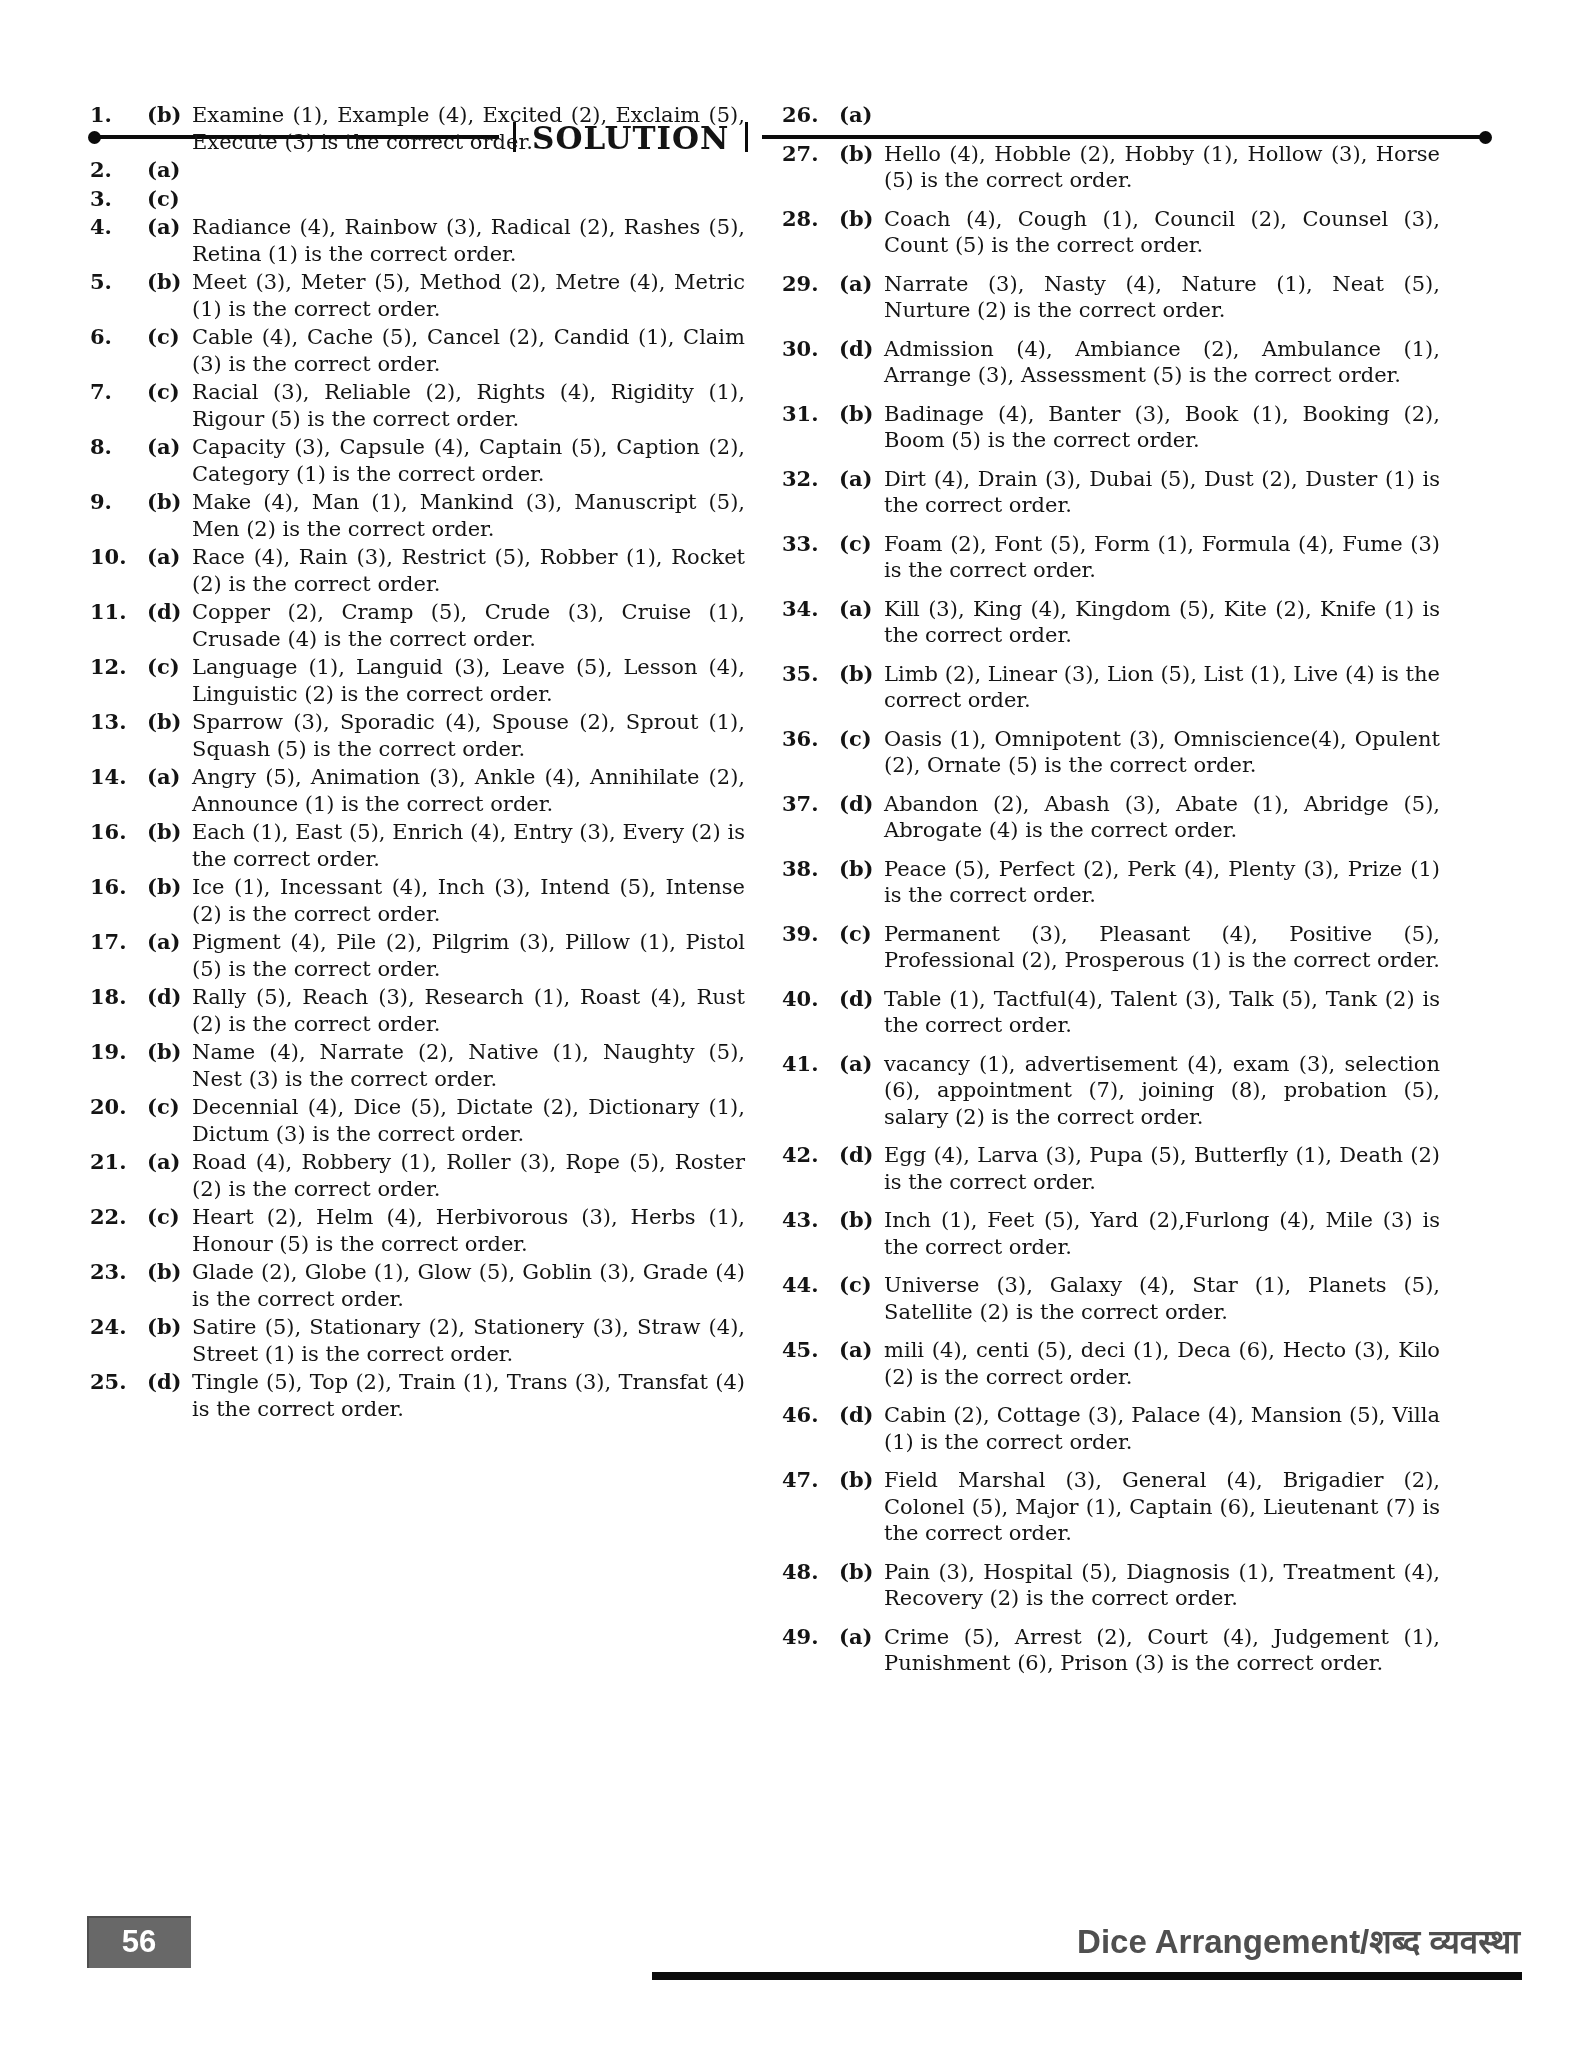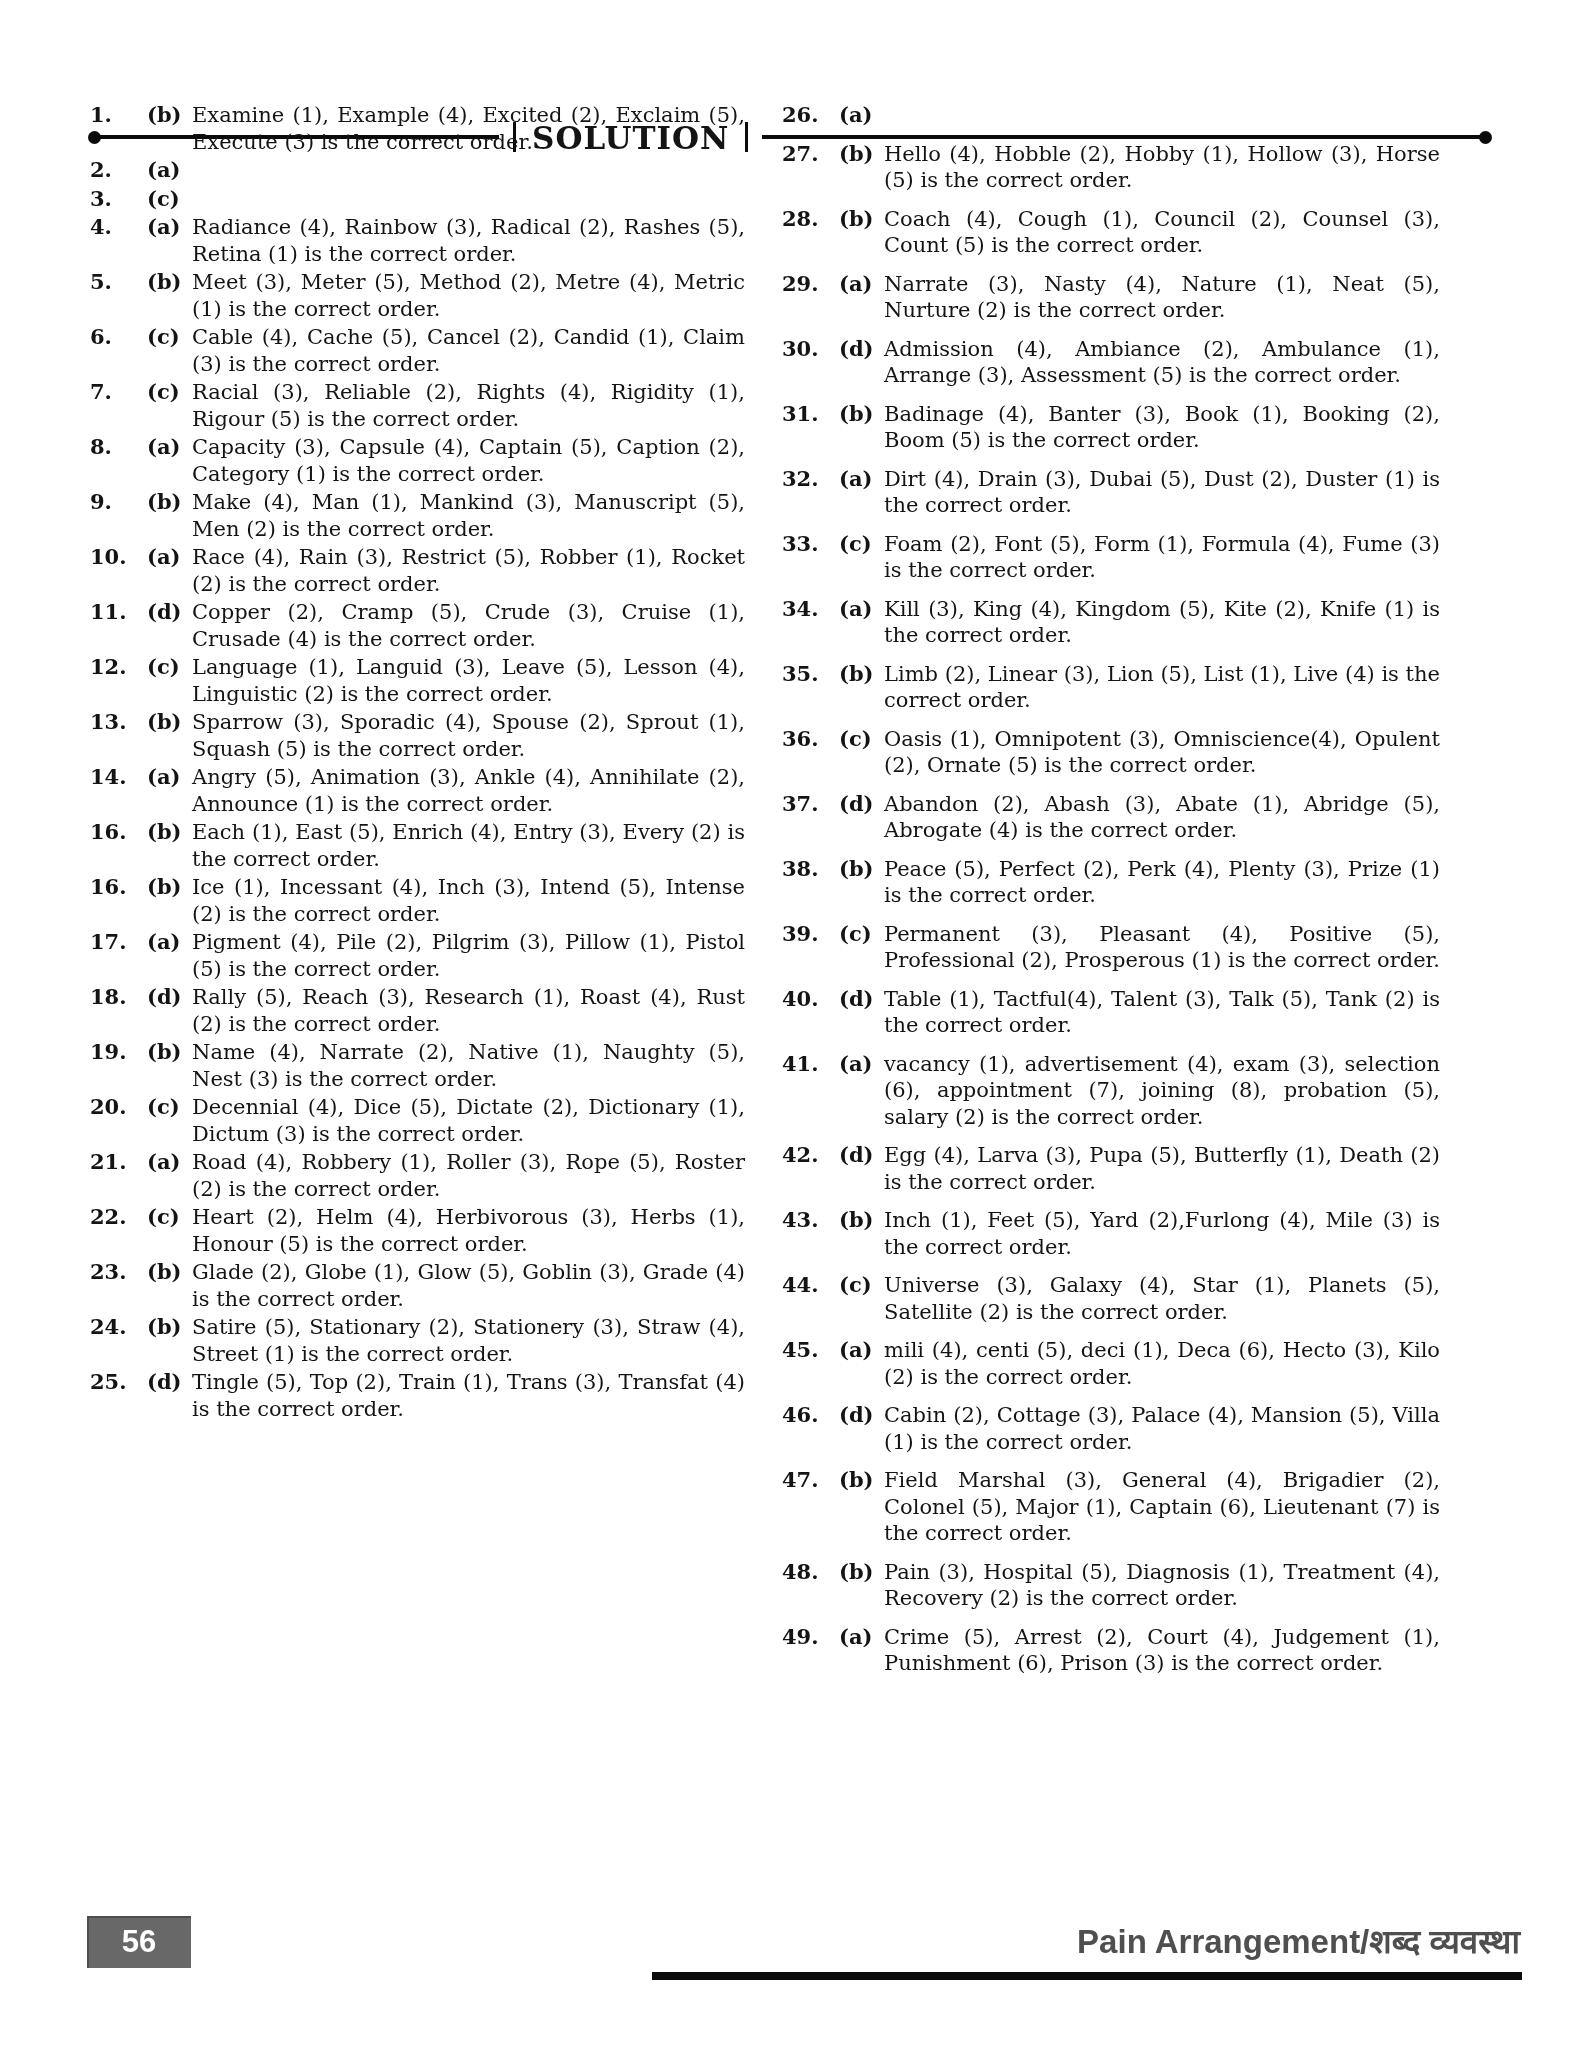--- a/index.html
+++ b/index.html
@@ -378,16 +378,16 @@
 
   <div class="item">
     <span class="num">49.</span>
     <span class="opt">(a)</span>
     <span class="txt">Crime (5), Arrest (2), Court (4), Judgement (1), Punishment (6), Prison (3) is the correct order.</span>
   </div>
 </div>
   </div>
 
   <div class="page-num">56</div>
-  <div class="footer-title">Pain Arrangement/शब्द व्यवस्था</div>
+  <div class="footer-title">Dice Arrangement/शब्द व्यवस्था</div>
   <div class="footer-rule"></div>
 
 </div>
 
 </body></html>

